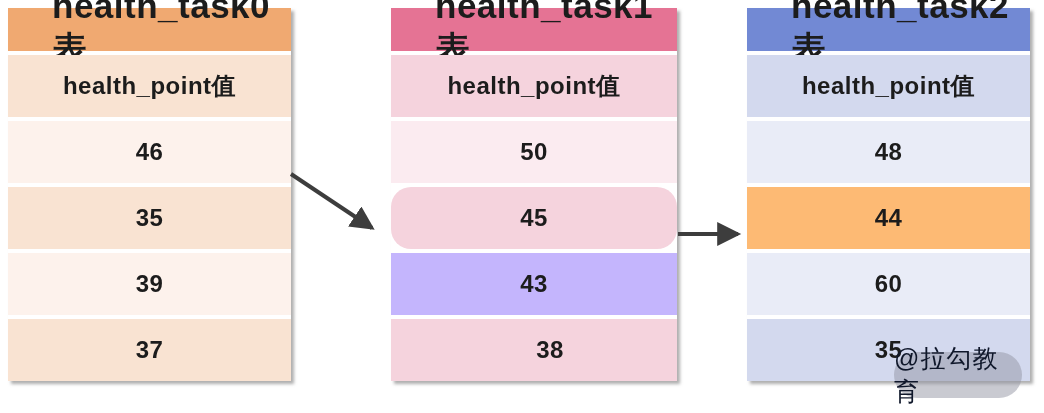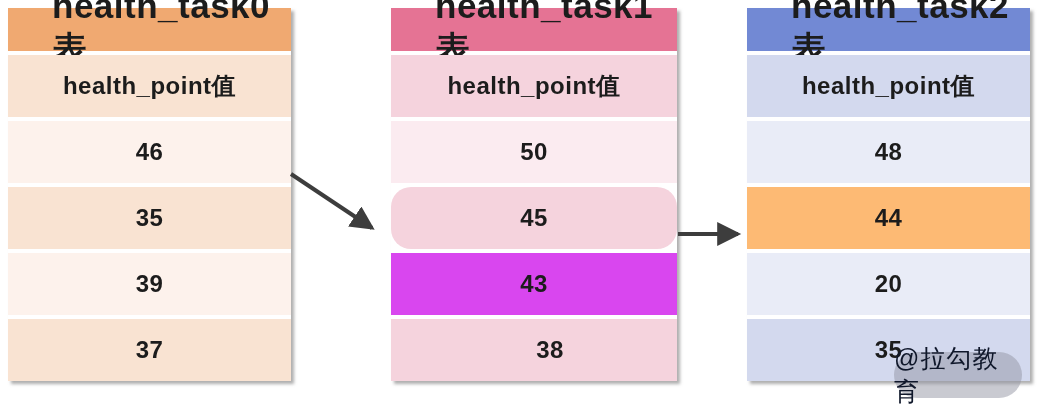--- a/index.html
+++ b/index.html
@@ -76,30 +76,30 @@
     <div class="drow" style="background: rgb(249, 227, 210);">35</div>
     <div class="drow" style="background: rgb(253, 242, 236);">39</div>
     <div class="drow" style="background: rgb(249, 227, 210);">37</div>
   </div>
 
   <div class="dtable" id="table-1">
     <div class="drow header" style="background: rgb(229, 115, 148);">health_task1表</div>
     <div class="drow" style="background: rgb(245, 211, 221);">health_point值</div>
     <div class="drow" style="background: rgb(251, 235, 240);">50</div>
     <div class="drow" style="background: rgb(245, 211, 221); border-radius: 20px;">45</div>
-    <div class="drow" style="background: #d946ef;">43</div>
+    <div class="drow" style="background: #c4b5fd;">43</div>
     <div class="drow" style="background: rgb(245, 211, 221); padding-left: 32px;">38</div>
   </div>
 
   <div class="dtable" id="table-2">
     <div class="drow header" style="background: rgb(114, 137, 212);">health_task2表</div>
     <div class="drow" style="background: rgb(211, 217, 238);">health_point值</div>
     <div class="drow" style="background: rgb(233, 236, 247);">48</div>
     <div class="drow" style="background: #fdba74;">44</div>
-    <div class="drow" style="background: rgb(233, 236, 247);">20</div>
+    <div class="drow" style="background: rgb(233, 236, 247);">60</div>
     <div class="drow" style="background: rgb(211, 217, 238);">35</div>
   </div>
 
   <svg id="arrow-layer" viewBox="0 0 1044 413" xmlns="http://www.w3.org/2000/svg">
     <defs>
       <marker id="ah" markerWidth="7" markerHeight="7" refX="5.2" refY="3" orient="auto" markerUnits="strokeWidth">
         <path d="M0,0 L6,3 L0,6 Z" fill="#3d3d3d"></path>
       </marker>
     </defs>
     <line x1="291" y1="174" x2="372" y2="228" stroke-width="4" marker-end="url(#ah)" stroke="#3d3d3d"></line>

